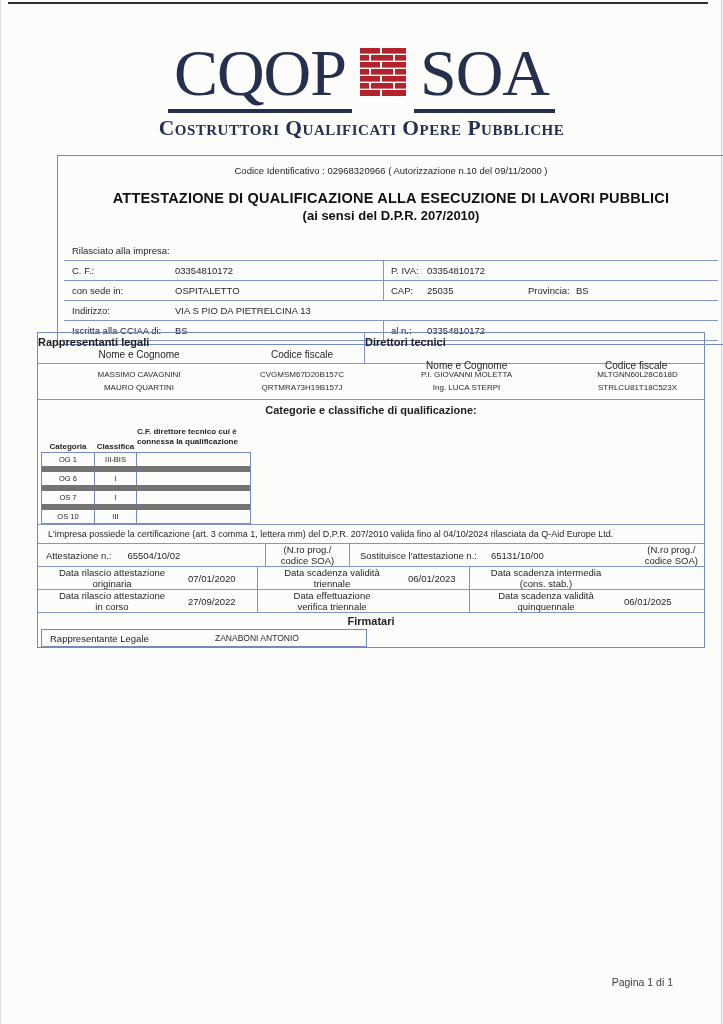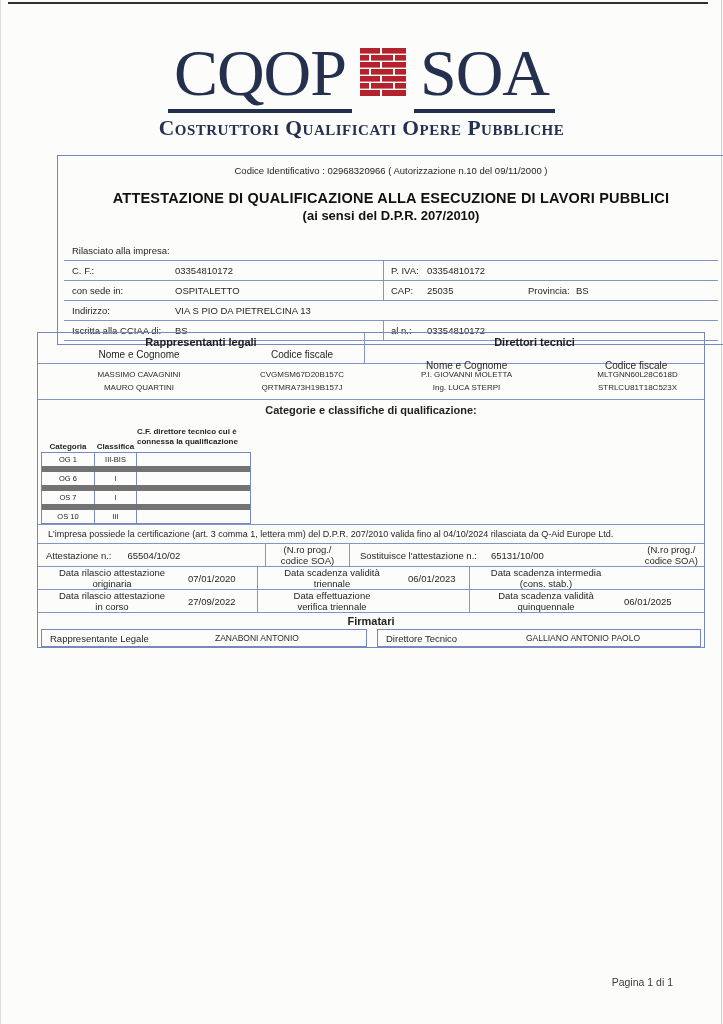--- a/index.html
+++ b/index.html
@@ -44,21 +44,21 @@
   .c-val { flex:0 0 auto; }
   .r-lab { width:36px; flex:0 0 auto; }
   .r-val { width:101px; flex:0 0 auto; }
   .r-lab2 { width:48px; flex:0 0 auto; }
 
   
   .people-header { height:30px; display:flex; border-bottom:1px solid #8296c6; }
   .ph-half { display:flex; flex-direction:column; }
   .ph-left { width:326px; border-right:1px solid #8296c6; }
   .ph-right { flex:1;gap:11px; }
-  .ph-title { margin-top:3px; text-align:center; font-size:11px; font-weight:bold; }
+  .ph-title { margin-top:3px; font-size:11px; font-weight:bold; }
   .ph-cols { display:flex; margin-top:1px; font-size:10px; }
   .ph-col-name { text-align:center; }
   .ph-left .ph-col-name { width:62%; } .ph-left .ph-col-cf { width:38%; text-align:center; }
   .ph-right .ph-col-name { width:60%; } .ph-right .ph-col-cf { width:40%; text-align:center; }
 
   .people-names { border-bottom:1px solid #8296c6; padding:4px 0 5px 0; }
   .pn-row { display:grid; grid-template-columns:202px 124px 205px 137px; height:13px; align-items:center; font-size:8px; text-align:center; color:#2a2a2a; }
 
   .cat-title { height:16px; padding-top:4px; text-align:center; font-size:11px; font-weight:bold; box-sizing:border-box; }
 
@@ -333,21 +333,17 @@
         <span class="d-val">06/01/2025</span>
       </div>
     </div>
 
     <div class="firm-title">Firmatari</div>
     <div class="firm-row">
       <div class="firm-box firm-box-l">
         <span class="f-lab">Rappresentante Legale</span>
         <span class="f-name">ZANABONI ANTONIO</span>
       </div>
-      <div class="firm-box firm-box-r">
-        <span class="f-lab">Direttore Tecnico</span>
-        <span class="f-name">GALLIANO ANTONIO PAOLO</span>
-      </div>
     </div>
   </div>
 
   <div class="footer">Pagina 1 di 1</div>
 </div>
 
 </body></html>

